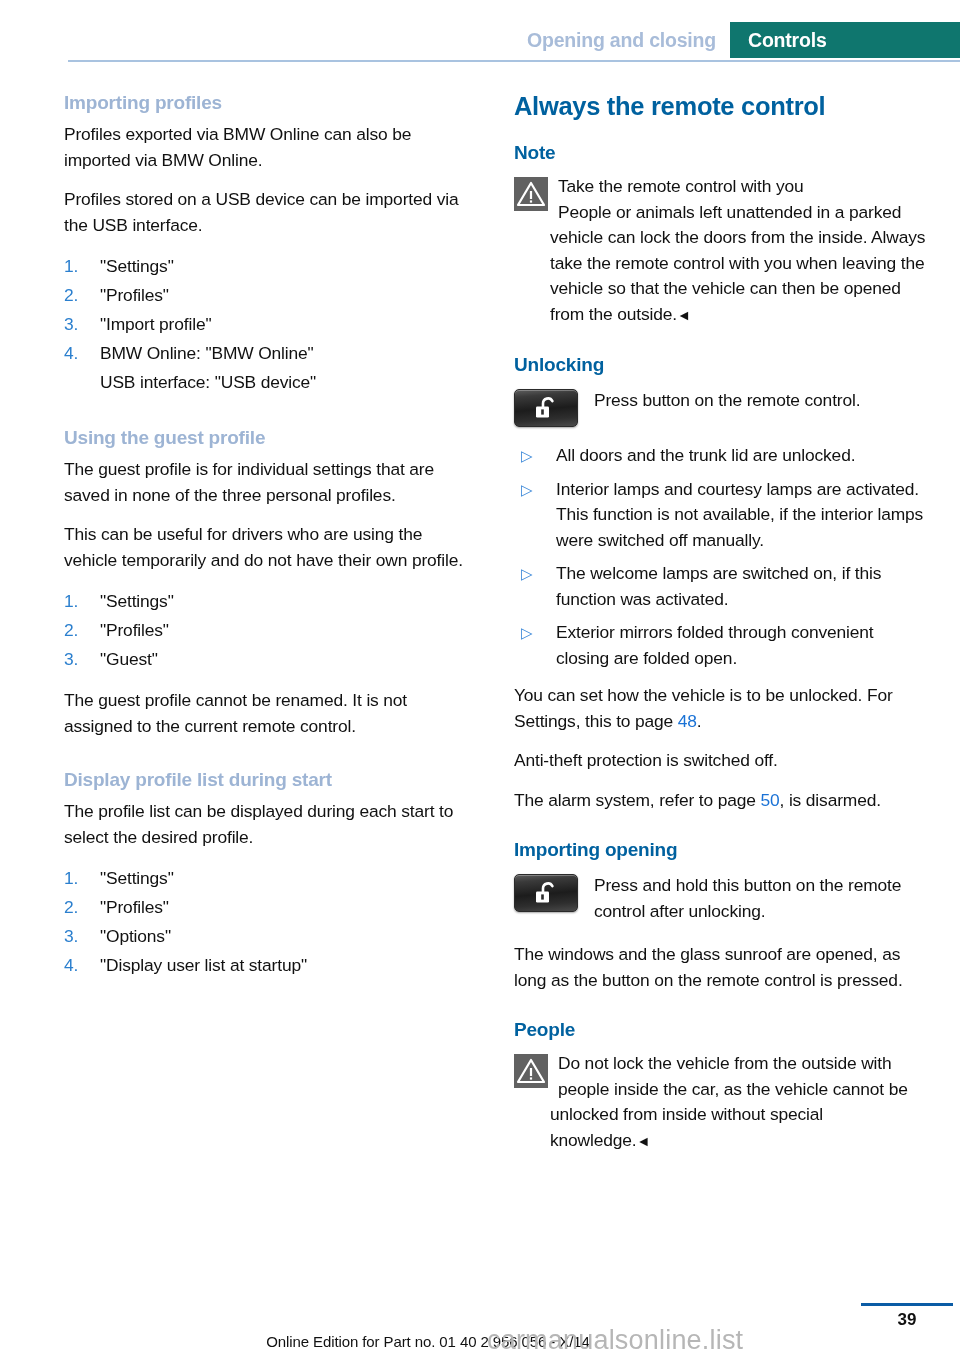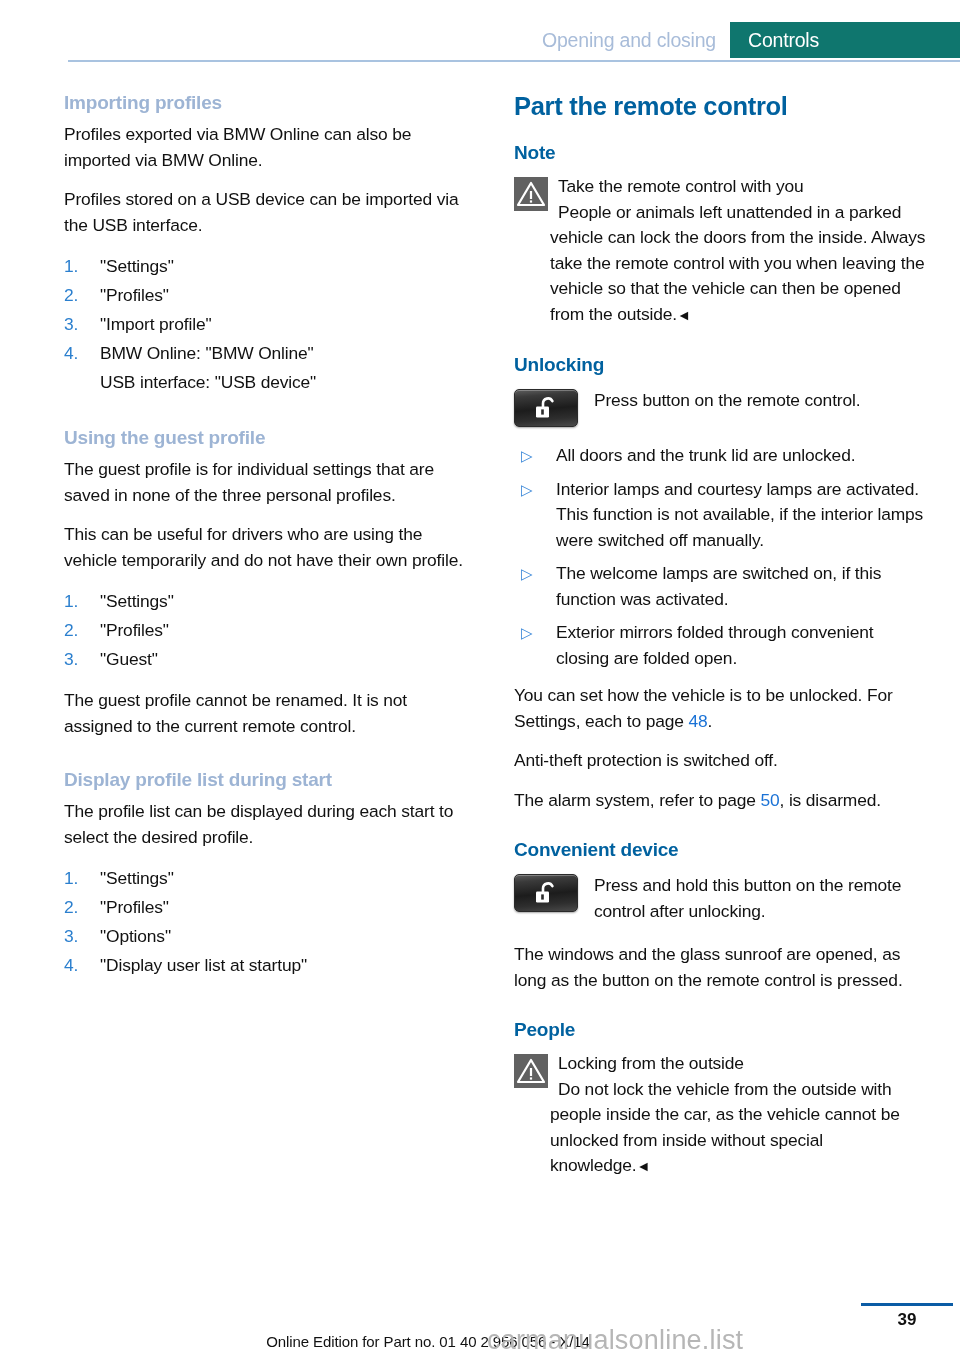--- a/index.html
+++ b/index.html
@@ -27,21 +27,21 @@
     position: absolute;
     right: 0; top: 22px;
     height: 36px;
     display: flex;
     align-items: stretch;
   }
   .tab {
     display: flex;
     align-items: center;
     font-size: 19.5px;
-    font-weight: normal;
+    font-weight: bold;
     letter-spacing: -0.2px;
     white-space: nowrap;
   }
   .tab.inactive {
     color: #a8bcd9;
     background: #ffffff;
     padding: 0 14px 0 10px;
   }
   .tab.active {
     color: #ffffff;
@@ -314,21 +314,21 @@
       </li>
       <li>
         <span class="num">4.</span>
         <span>"Display user list at startup"</span>
       </li>
     </ol>
   </div>
 
   <div class="col" id="col-right">
 
-    <h1 class="title">Part the remote control</h1>
+    <h1 class="title">Always the remote control</h1>
 
     <h2 class="sub">Note</h2>
     <div class="warnblock">
       <div class="warn-icon">
         <svg width="34" height="34" viewBox="0 0 34 34" aria-hidden="true">
           <polygon points="17,6 30,28 4,28" fill="none" stroke="#ffffff" stroke-width="2.2" stroke-linejoin="round"></polygon>
           <rect x="15.9" y="14" width="2.2" height="8" fill="#ffffff"></rect>
           <rect x="15.9" y="23.4" width="2.2" height="2.2" fill="#ffffff"></rect>
         </svg>
       </div>
@@ -362,27 +362,27 @@
       <li>
         <span class="tri-mark">▷</span>
         <span>The welcome lamps are switched on, if this function was activated.</span>
       </li>
       <li>
         <span class="tri-mark">▷</span>
         <span>Exterior mirrors folded through convenient closing are folded open.</span>
       </li>
     </ul>
 
-    <p class="body"><span>You can set how the vehicle is to be unlocked. For Settings, each to page </span><span class="pageref">48</span><span>.</span></p>
+    <p class="body"><span>You can set how the vehicle is to be unlocked. For Settings, this to page </span><span class="pageref">48</span><span>.</span></p>
 
     <p class="body">Anti-theft protection is switched off.</p>
 
     <p class="body"><span>The alarm system, refer to page </span><span class="pageref">50</span><span>, is dis­armed.</span></p>
 
-    <h2 class="sub spaced">Convenient device</h2>
+    <h2 class="sub spaced">Importing opening</h2>
     <div class="btnblock">
       <div class="remote-btn">
         <svg width="30" height="24" viewBox="0 0 30 24" aria-hidden="true">
           <path d="M12 11 V7.5 a5 5 0 0 1 9.4 -2.4" fill="none" stroke="#ffffff" stroke-width="2.6" stroke-linecap="round"></path>
           <rect x="5" y="10.5" width="13" height="11" rx="1.2" fill="#ffffff"></rect>
           <rect x="10.2" y="13.4" width="2.6" height="5.2" fill="#2b2b2b"></rect>
         </svg>
       </div>
       <div class="btn-text">Press and hold this button on the re­mote control after unlocking.</div>
       <div class="clear"></div>
@@ -391,21 +391,20 @@
 
     <h2 class="sub spaced">People</h2>
     <div class="warnblock">
       <div class="warn-icon">
         <svg width="34" height="34" viewBox="0 0 34 34" aria-hidden="true">
           <polygon points="17,6 30,28 4,28" fill="none" stroke="#ffffff" stroke-width="2.2" stroke-linejoin="round"></polygon>
           <rect x="15.9" y="14" width="2.2" height="8" fill="#ffffff"></rect>
           <rect x="15.9" y="23.4" width="2.2" height="2.2" fill="#ffffff"></rect>
         </svg>
       </div>
-      <p class="body tight">Locking from the outside</p>
       <p class="body"><span>Do not lock the vehicle from the outside with people inside the car, as the vehicle can­not be unlocked from inside without special knowledge.</span><span class="endmark">◄</span></p>
       <div class="clear"></div>
     </div>
 
   </div>
 </div>
 
 <div id="footer-rule"></div>
 <div id="page-number">39</div>
 <div id="footer-note">Online Edition for Part no. 01 40 2 956 056 - X/14</div>

